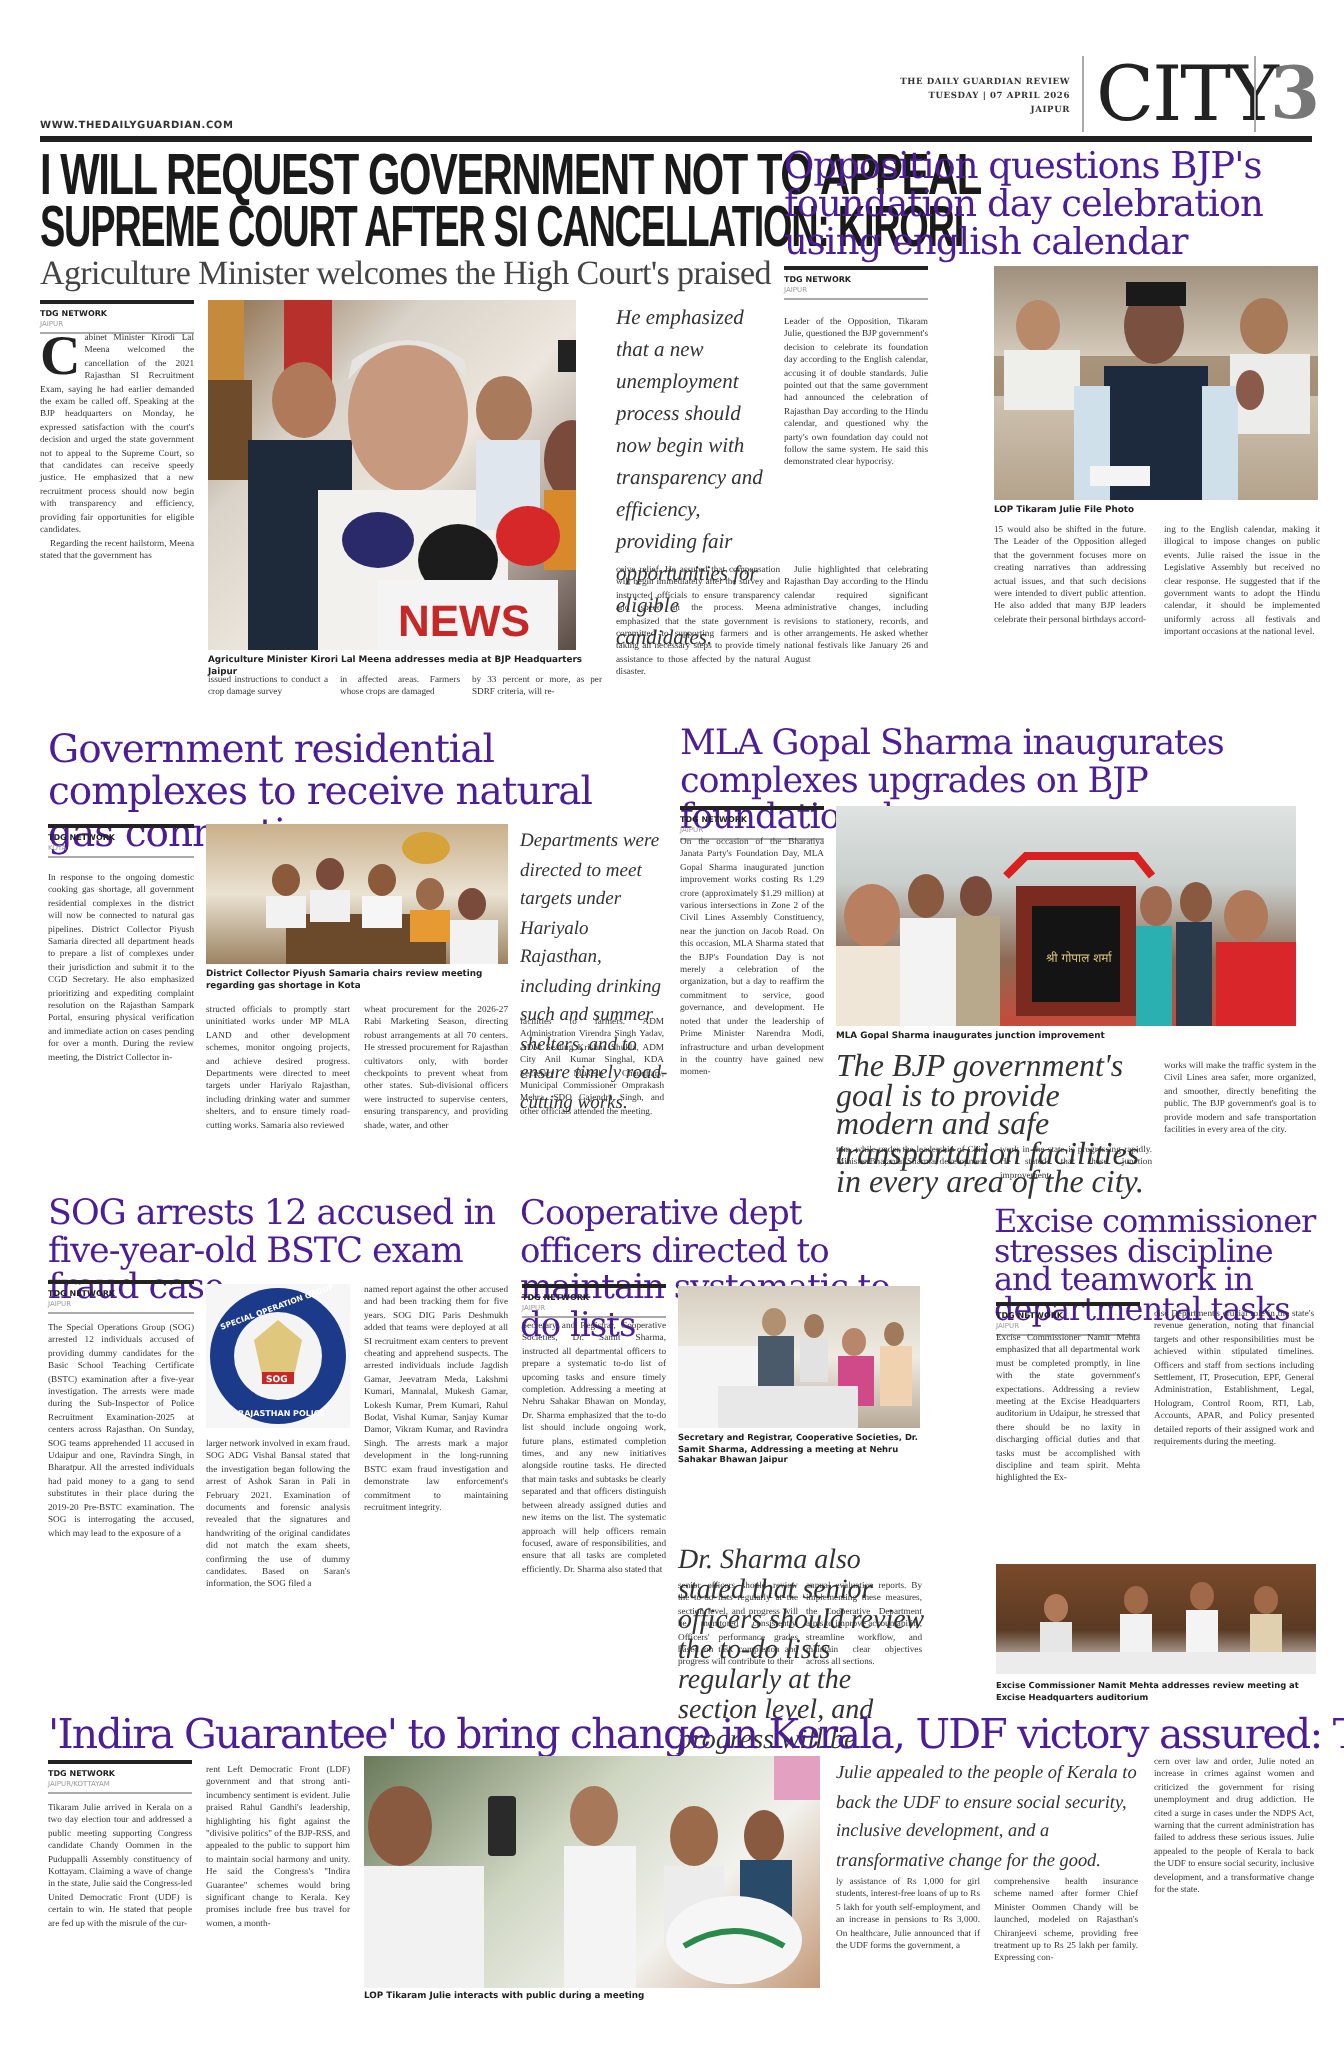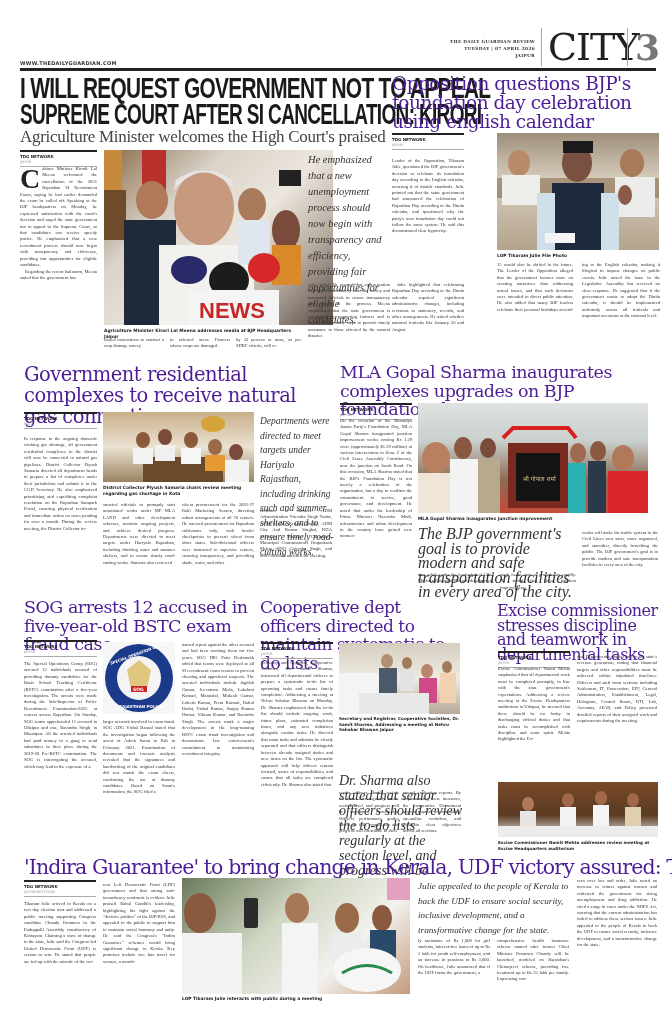--- a/index.html
+++ b/index.html
@@ -47,21 +47,21 @@
   <div class="abs deck" style="left:20px;top:127px;font-size:17px;line-height:20px;white-space:nowrap">Agriculture Minister welcomes the High Court's praised</div>
   <div class="abs byline byline-rule" style="left:20px;top:150px;width:77px">
     <div>TDG NETWORK</div>
     <span>JAIPUR</span>
   </div>
   <div class="abs body" style="left:20px;top:166px;width:77px">
     <span class="dropcap">C</span>
     <span>abinet Minister Kirodi Lal Meena welcomed the cancellation of the 2021 Rajasthan SI Recruitment Exam, saying he had earlier demanded the exam be called off. Speaking at the BJP headquarters on Monday, he expressed satisfaction with the court's decision and urged the state government not to appeal to the Supreme Court, so that candidates can receive speedy justice. He emphasized that a new recruitment process should now begin with transparency and efficiency, providing fair opportunities for eligible candidates.</span>
     <p>Regarding the recent hailstorm, Meena stated that the government has</p>
   </div>
-  <div class="abs photo" style="left:104px;top:150px;width:229px;height:175px;background:linear-gradient(135deg,#8b6a48 0%,#d8d2c8 30%,#ece6de 55%,#b9aea2 75%,#5a4a44 100%)">
+  <div class="abs photo" style="left:104px;top:150px;width:184px;height:175px;background:linear-gradient(135deg,#8b6a48 0%,#d8d2c8 30%,#ece6de 55%,#b9aea2 75%,#5a4a44 100%)">
     <svg width="197" height="175" viewBox="0 0 197 175">
       <rect x="0" y="0" width="18" height="80" fill="#c58a3c"></rect>
       <rect x="0" y="40" width="22" height="50" fill="#6e4b2a"></rect>
       <rect x="38" y="0" width="24" height="50" fill="#b8302b"></rect>
       <ellipse cx="48" cy="50" rx="16" ry="19" fill="#b07a5a"></ellipse>
       <rect x="20" y="70" width="52" height="105" fill="#1e2a3a"></rect>
       <ellipse cx="100" cy="58" rx="30" ry="38" fill="#c79a80"></ellipse>
       <path d="M70 40 Q100 5 130 40 L128 30 Q100 10 72 30Z" fill="#e6e4e0"></path>
       <rect x="55" y="95" width="95" height="80" fill="#f3f1ee"></rect>
       <ellipse cx="148" cy="55" rx="14" ry="17" fill="#a97a5c"></ellipse>
@@ -270,17 +270,17 @@
       <rect x="100" y="45" width="36" height="71" fill="#f4f4f4"></rect>
       <ellipse cx="165" cy="40" rx="12" ry="15" fill="#9a6a4a"></ellipse>
       <rect x="150" y="55" width="30" height="40" fill="#ececec"></rect>
       <ellipse cx="200" cy="40" rx="10" ry="13" fill="#8a5a40"></ellipse>
       <rect x="188" y="52" width="26" height="40" fill="#2a4a6a"></rect>
       <ellipse cx="185" cy="92" rx="34" ry="22" fill="#f6f6f6"></ellipse>
       <path d="M160 95 Q185 80 210 95" stroke="#2a8a4a" stroke-width="3" fill="none"></path>
     </svg>
   </div>
   <div class="abs caption" style="left:182px;top:996px;width:228px">LOP Tikaram Julie interacts with public during a meeting</div>
-  <div class="abs quote" style="left:418px;top:879px;width:158px;font-size:9.2px;line-height:14.5px">Julie appealed to the people of Kerala to back the UDF to ensure social security, inclusive development, and a transformative change for the state.</div>
+  <div class="abs quote" style="left:418px;top:879px;width:158px;font-size:9.2px;line-height:14.5px">Julie appealed to the people of Kerala to back the UDF to ensure social security, inclusive development, and a transformative change for the good.</div>
   <div class="abs body" style="left:418px;top:938px;width:72px">ly assistance of Rs 1,000 for girl students, interest-free loans of up to Rs 5 lakh for youth self-employment, and an increase in pensions to Rs 3,000. On healthcare, Julie announced that if the UDF forms the government, a</div>
   <div class="abs body" style="left:497px;top:938px;width:72px">comprehensive health insurance scheme named after former Chief Minister Oommen Chandy will be launched, modeled on Rajasthan's Chiranjeevi scheme, providing free treatment up to Rs 25 lakh per family. Expressing con-</div>
   <div class="abs body" style="left:577px;top:878px;width:80px">cern over law and order, Julie noted an increase in crimes against women and criticized the government for rising unemployment and drug addiction. He cited a surge in cases under the NDPS Act, warning that the current administration has failed to address these serious issues. Julie appealed to the people of Kerala to back the UDF to ensure social security, inclusive development, and a transformative change for the state.</div>
 </div>
 
 </body></html>

